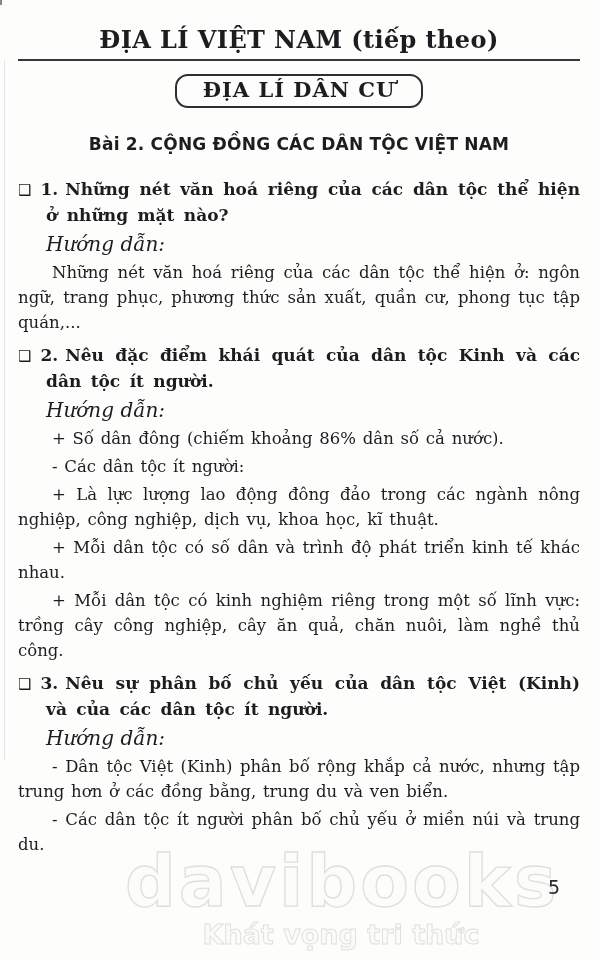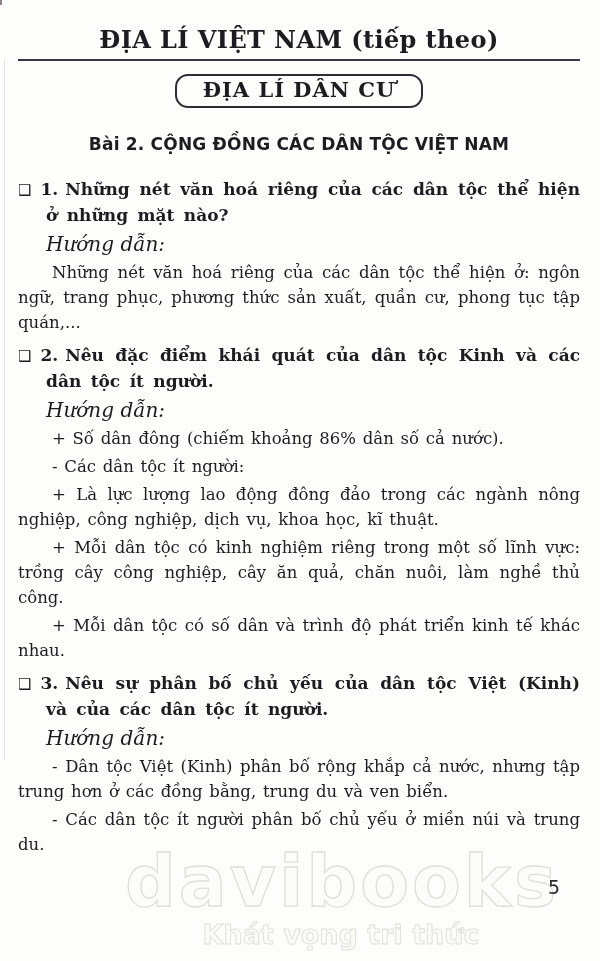--- a/index.html
+++ b/index.html
@@ -179,22 +179,22 @@
 
       <p class="q-heading"><span class="q-bullet">❑</span><span class="q-number">1.</span><span>Những nét văn hoá riêng của các dân tộc thể hiện ở những mặt nào?</span></p>
       <p class="guide-label">Hướng dẫn:</p>
       <p class="para">Những nét văn hoá riêng của các dân tộc thể hiện ở: ngôn ngữ, trang phục, phương thức sản xuất, quần cư, phong tục tập quán,...</p>
 
       <p class="q-heading"><span class="q-bullet">❑</span><span class="q-number">2.</span><span>Nêu đặc điểm khái quát của dân tộc Kinh và các dân tộc ít người.</span></p>
       <p class="guide-label">Hướng dẫn:</p>
       <p class="para">+ Số dân đông (chiếm khoảng 86% dân số cả nước).</p>
       <p class="para">- Các dân tộc ít người:</p>
       <p class="para">+ Là lực lượng lao động đông đảo trong các ngành nông nghiệp, công nghiệp, dịch vụ, khoa học, kĩ thuật.</p>
+      <p class="para">+ Mỗi dân tộc có số dân và trình độ phát triển kinh tế khác nhau.</p>
       <p class="para">+ Mỗi dân tộc có kinh nghiệm riêng trong một số lĩnh vực: trồng cây công nghiệp, cây ăn quả, chăn nuôi, làm nghề thủ công.</p>
-      <p class="para">+ Mỗi dân tộc có số dân và trình độ phát triển kinh tế khác nhau.</p>
 
       <p class="q-heading"><span class="q-bullet">❑</span><span class="q-number">3.</span><span>Nêu sự phân bố chủ yếu của dân tộc Việt (Kinh) và của các dân tộc ít người.</span></p>
       <p class="guide-label">Hướng dẫn:</p>
       <p class="para">- Dân tộc Việt (Kinh) phân bố rộng khắp cả nước, nhưng tập trung hơn ở các đồng bằng, trung du và ven biển.</p>
       <p class="para">- Các dân tộc ít người phân bố chủ yếu ở miền núi và trung du.</p>
 
     </main>
   </div>
 
   <div class="page-number">5</div>

